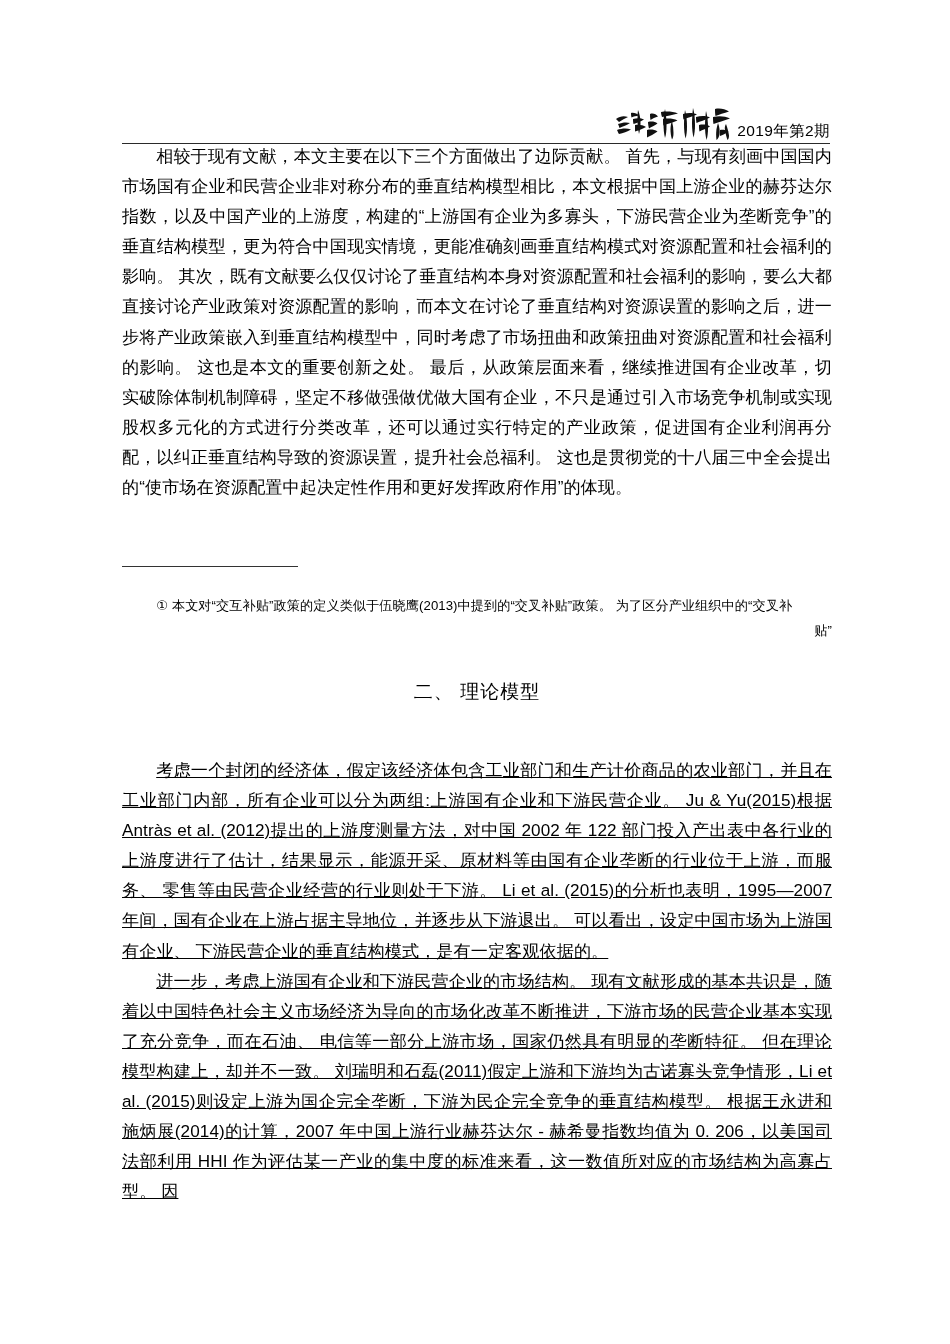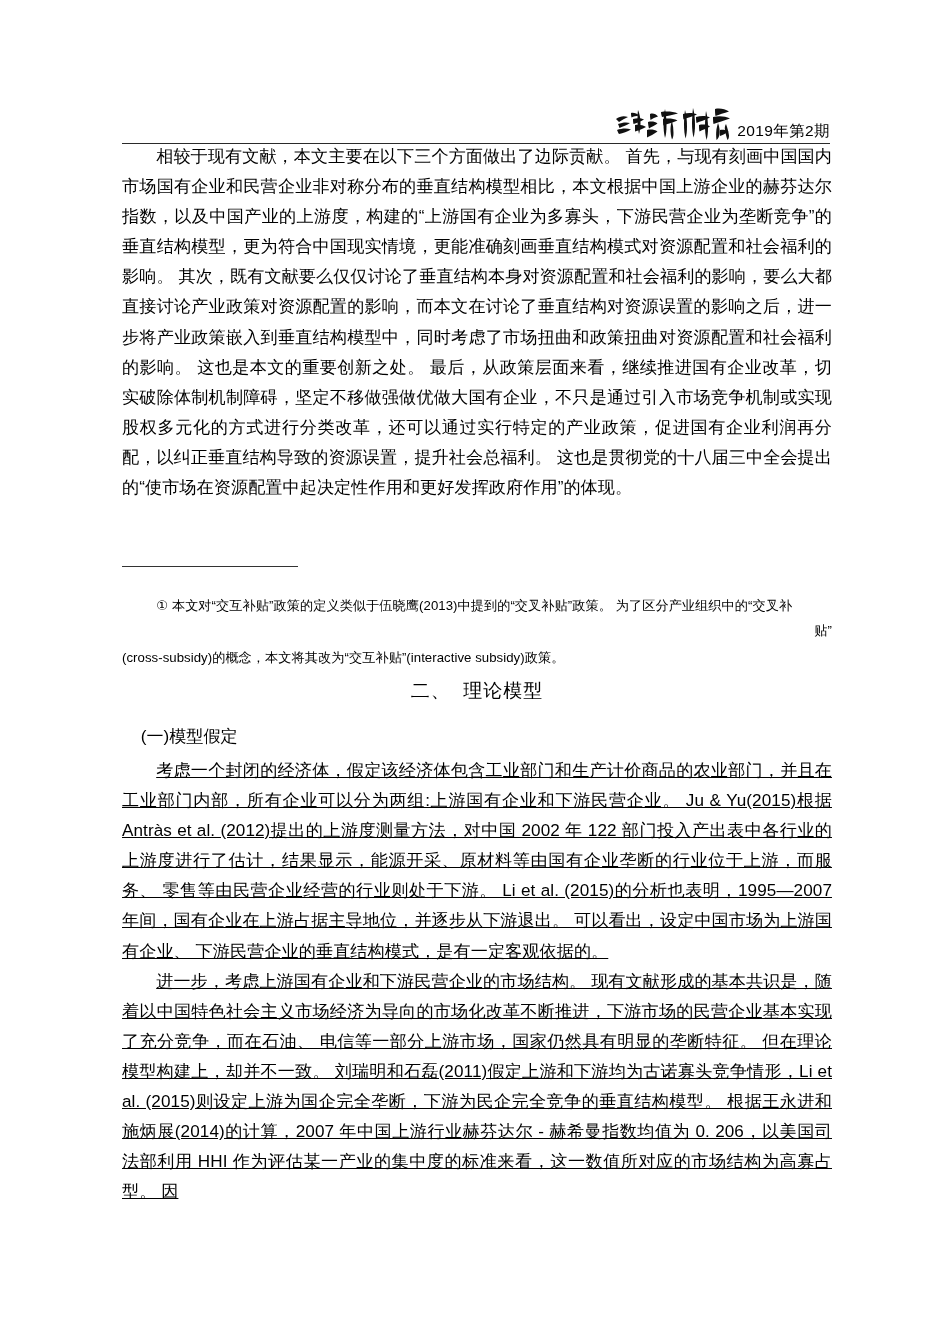--- a/index.html
+++ b/index.html
@@ -114,21 +114,20 @@
     position: absolute;
     left: 122px;
     top: 676px;
     width: 710px;
     text-align: center;
     font-size: 19px;
     line-height: 32px;
     letter-spacing: 1px;
     font-weight: 400;
     margin: 0;
-    font-family: Liberation Mono, monospace;
   }
   .subsection-head {
     position: absolute;
     left: 122px;
     top: 722px;
     width: 710px;
     font-size: 17.1px;
     line-height: 30px;
     margin: 0;
     font-weight: 400;
@@ -188,24 +187,22 @@
     <div class="head-rule"></div>
   </div>
 
   <div class="body-col">
     <p class="para">相较于现有文献，本文主要在以下三个方面做出了边际贡献。 首先，与现有刻画中国国内市场国有企业和民营企业非对称分布的垂直结构模型相比，本文根据中国上游企业的赫芬达尔指数，以及中国产业的上游度，构建的“上游国有企业为多寡头，下游民营企业为垄断竞争”的垂直结构模型，更为符合中国现实情境，更能准确刻画垂直结构模式对资源配置和社会福利的影响。 其次，既有文献要么仅仅讨论了垂直结构本身对资源配置和社会福利的影响，要么大都直接讨论产业政策对资源配置的影响，而本文在讨论了垂直结构对资源误置的影响之后，进一步将产业政策嵌入到垂直结构模型中，同时考虑了市场扭曲和政策扭曲对资源配置和社会福利的影响。 这也是本文的重要创新之处。 最后，从政策层面来看，继续推进国有企业改革，切实破除体制机制障碍，坚定不移做强做优做大国有企业，不只是通过引入市场竞争机制或实现股权多元化的方式进行分类改革，还可以通过实行特定的产业政策，促进国有企业利润再分配，以纠正垂直结构导致的资源误置，提升社会总福利。 这也是贯彻党的十八届三中全会提出的“使市场在资源配置中起决定性作用和更好发挥政府作用”的体现。</p>
   </div>
 
   <div class="footnote-zone">
     <div class="footnote-rule"></div>
     <p class="footnote footnote-1"><span>① 本文对“交互补贴”政策的定义类似于伍晓鹰(2013)中提到的“交叉补贴”政策。 为了区分产业组织中的“交叉补</span><span class="footnote-tail-right">贴”</span></p>
-    <p class="footnote footnote-2">(cross-subsidy)的概念，本文将其改为“交互补贴”(interactive subsidy)政策。</p>
   </div>
 
   <h2 class="section-head">二、 理论模型</h2>
-  <h3 class="subsection-head">(一)模型假定</h3>
 
   <div class="body-col-2">
     <p class="para">考虑一个封闭的经济体，假定该经济体包含工业部门和生产计价商品的农业部门，并且在工业部门内部，所有企业可以分为两组:上游国有企业和下游民营企业。 Ju &amp; Yu(2015)根据 Antràs et al. (2012)提出的上游度测量方法，对中国 2002 年 122 部门投入产出表中各行业的上游度进行了估计，结果显示，能源开采、原材料等由国有企业垄断的行业位于上游，而服务、 零售等由民营企业经营的行业则处于下游。 Li et al. (2015)的分析也表明，1995—2007 年间，国有企业在上游占据主导地位，并逐步从下游退出。 可以看出，设定中国市场为上游国有企业、 下游民营企业的垂直结构模式，是有一定客观依据的。</p>
     <p class="para">进一步，考虑上游国有企业和下游民营企业的市场结构。 现有文献形成的基本共识是，随着以中国特色社会主义市场经济为导向的市场化改革不断推进，下游市场的民营企业基本实现了充分竞争，而在石油、 电信等一部分上游市场，国家仍然具有明显的垄断特征。 但在理论模型构建上，却并不一致。 刘瑞明和石磊(2011)假定上游和下游均为古诺寡头竞争情形，Li et al. (2015)则设定上游为国企完全垄断，下游为民企完全竞争的垂直结构模型。 根据王永进和施炳展(2014)的计算，2007 年中国上游行业赫芬达尔 - 赫希曼指数均值为 0. 206，以美国司法部利用 HHI 作为评估某一产业的集中度的标准来看，这一数值所对应的市场结构为高寡占型。 因</p>
   </div>
 
 </div>
 
 </body></html>

